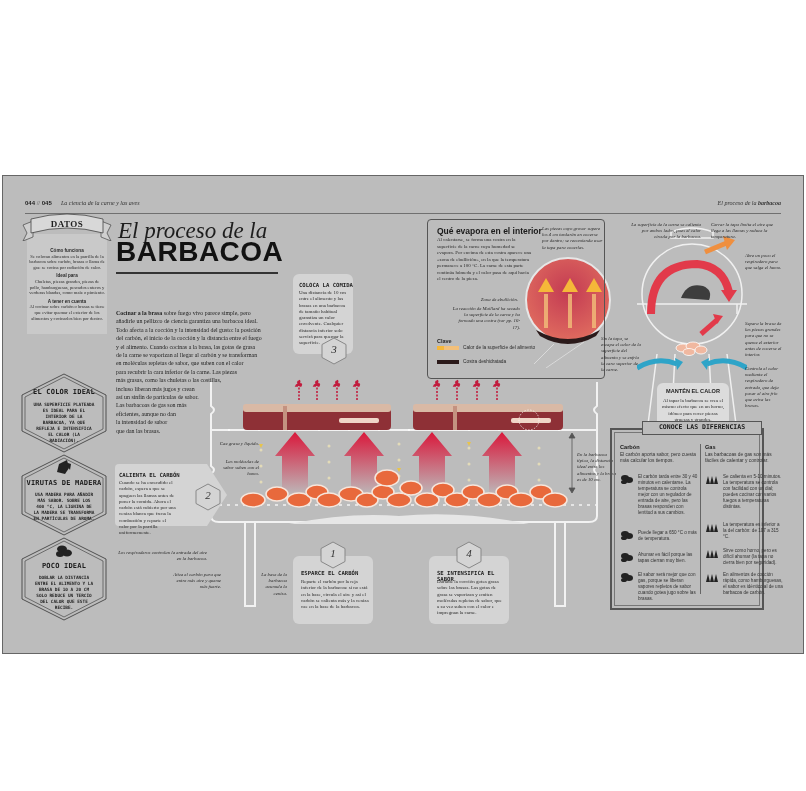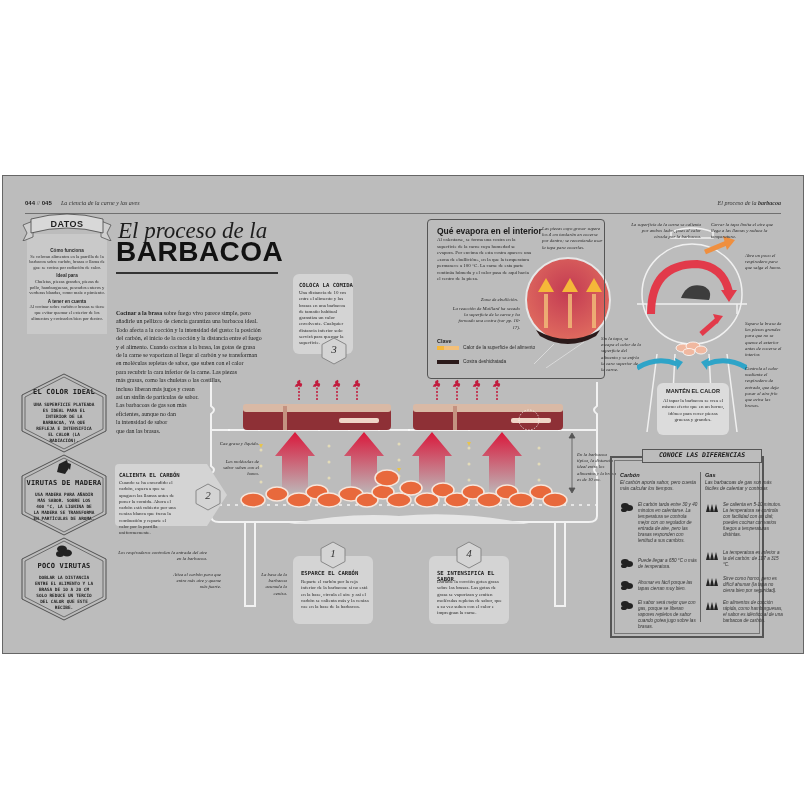--- a/index.html
+++ b/index.html
@@ -16,21 +16,21 @@
   .hdr { position: absolute; left: 22px; right: 22px; top: 24px; height: 14px; border-bottom: 1px solid #707070; }
   .pnum { position: absolute; left: 0; top: 0; font-size: 6px; font-weight: bold; color: #222; }
   .pnum .sep { font-weight: normal; color: #777; }
   .hdr-l { position: absolute; left: 36px; top: 0; font-family: "Liberation Serif", serif; font-style: italic; font-size: 6px; color: #333; }
   .hdr-r { position: absolute; right: 0; top: 0; font-family: "Liberation Serif", serif; font-style: italic; font-size: 6px; color: #333; }
   .hdr-r b { font-weight: bold; }
 
   
   .datos-box { position: absolute; left: 24px; top: 58px; width: 80px; height: 100px; background: #c9c9c9; }
   .banner { position: absolute; left: 18px; top: 35px; width: 92px; height: 30px; }
-  .banner-label { position: absolute; left: 18px; top: 43px; width: 92px; text-align: center; font-weight: bold; font-size: 9px; color: #1e1e1e; letter-spacing: 0.5px; }
+  .banner-label { position: absolute; left: 18px; top: 43px; width: 92px; text-align: center; font-weight: bold; font-size: 9px; color: #1e1e1e; letter-spacing: 0.5px; font-family: Liberation Serif, serif; }
   .datos-text { position: absolute; left: 26px; top: 69px; width: 76px; text-align: center; font-family: "Liberation Serif", serif; font-size: 4.6px; line-height: 5.6px; color: #2a2a2a; }
   .datos-text .h { font-family: "Liberation Sans", sans-serif; font-weight: bold; font-size: 4.6px; display: block; margin-top: 3px; }
 
   
   .hexbox { position: absolute; left: 18px; width: 86px; }
   .hexbox svg { position: absolute; left: 0; top: 0; }
   .hexbox .title { position: absolute; left: 0; width: 86px; text-align: center; font-family: "DejaVu Sans Mono", monospace; font-weight: bold; font-size: 7px; color: #1b1b1b; letter-spacing: 0.2px; }
   .hexbox .body { position: absolute; left: 12px; width: 62px; text-align: center; font-family: "DejaVu Sans Mono", monospace; font-weight: bold; font-size: 4.4px; line-height: 6px; color: #222; }
 
   
@@ -54,21 +54,21 @@
 
   
   .interior { position: absolute; left: 424px; top: 43px; width: 178px; height: 160px; border: 1px solid #555; border-radius: 4px; }
   .interior .it { position: absolute; left: 9px; top: 6px; font-weight: bold; font-size: 8.5px; color: #1a1a1a; }
   .interior .ib { position: absolute; left: 9px; top: 17px; width: 95px; font-family: "Liberation Serif", serif; font-size: 5px; line-height: 6.5px; color: #2a2a2a; }
   .clave { position: absolute; left: 9px; top: 118px; font-weight: bold; font-size: 5.5px; }
   .key-row { position: absolute; left: 9px; font-size: 4.8px; color: #2a2a2a; line-height: 6px; }
   .key-sw { display: inline-block; width: 22px; height: 4px; vertical-align: middle; margin-right: 4px; }
 
   
-  .diff { position: absolute; left: 607px; top: 280px; width: 154px; height: 182px; border: 2px solid #555; font-style: italic; }
+  .diff { position: absolute; left: 607px; top: 252px; width: 154px; height: 182px; border: 2px solid #555; }
   .diff-inner { position: absolute; left: 2px; top: 2px; right: 2px; bottom: 2px; border: 1px solid #777; }
   .diff-tab { position: absolute; left: 30px; top: -9px; width: 120px; height: 14px; background: #bcbcbc; border: 1.5px solid #555; text-align: center; font-family: "DejaVu Sans Mono", monospace; font-weight: bold; font-size: 6.5px; line-height: 11px; color: #1a1a1a; }
   .col { position: absolute; top: 14px; width: 78px; }
   .col .ch { font-weight: bold; font-size: 5.6px; color: #1a1a1a; }
   .col .ci { font-size: 4.8px; line-height: 6px; color: #333; margin-top: 2px; }
   .item { position: absolute; left: 0; width: 78px; }
   .item .ico { position: absolute; left: 0; top: 0; width: 14px; height: 10px; }
   .item .tx { position: absolute; left: 18px; top: 0; width: 60px; font-size: 4.6px; line-height: 6px; color: #333; }
   .divider { position: absolute; left: 88px; top: 14px; width: 1px; height: 150px; background: #666; }
 </style>
@@ -130,21 +130,21 @@
   <div class="hexbox" style="top:361px;height:84px;">
     <svg width="86" height="84" viewBox="0 0 86 84">
       <polygon points="43,1 85,22 85,62 43,83 1,62 1,22" fill="none" stroke="#333" stroke-width="0.8"></polygon>
       <polygon points="43,4 82,24 82,60 43,80 4,60 4,24" fill="none" stroke="#333" stroke-width="0.6"></polygon>
       <g>
           <ellipse cx="41" cy="12" rx="5" ry="3.5" fill="#222"></ellipse>
           <ellipse cx="46" cy="16" rx="5" ry="3.5" fill="#222"></ellipse>
           <ellipse cx="39" cy="17" rx="4" ry="3" fill="#222"></ellipse>
         </g>
     </svg>
-    <div class="title" style="top:25px;">POCO VIRUTAS</div>
+    <div class="title" style="top:25px;">POCO IDEAL</div>
     <div class="body" style="top:38px;">DOBLAR LA DISTANCIA ENTRE EL ALIMENTO Y LA BRASA DE 10 A 20 CM SOLO REDUCE UN TERCIO DEL CALOR QUE ESTE RECIBE.</div>
   </div>
 
   <div class="title-italic">El proceso de la</div>
   <div class="title-bold">BARBACOA</div>
   <div class="title-rule"></div>
 
   <div class="body-text">
     <span class="line"><b>Cocinar a la brasa</b><span> sobre fuego vivo parece simple, pero</span></span>
     <span class="line">añadirle un pellizco de ciencia garantiza una barbacoa ideal.</span>

